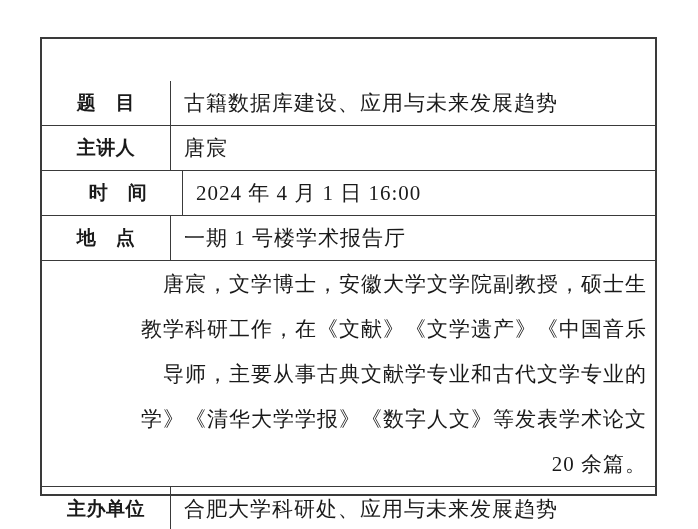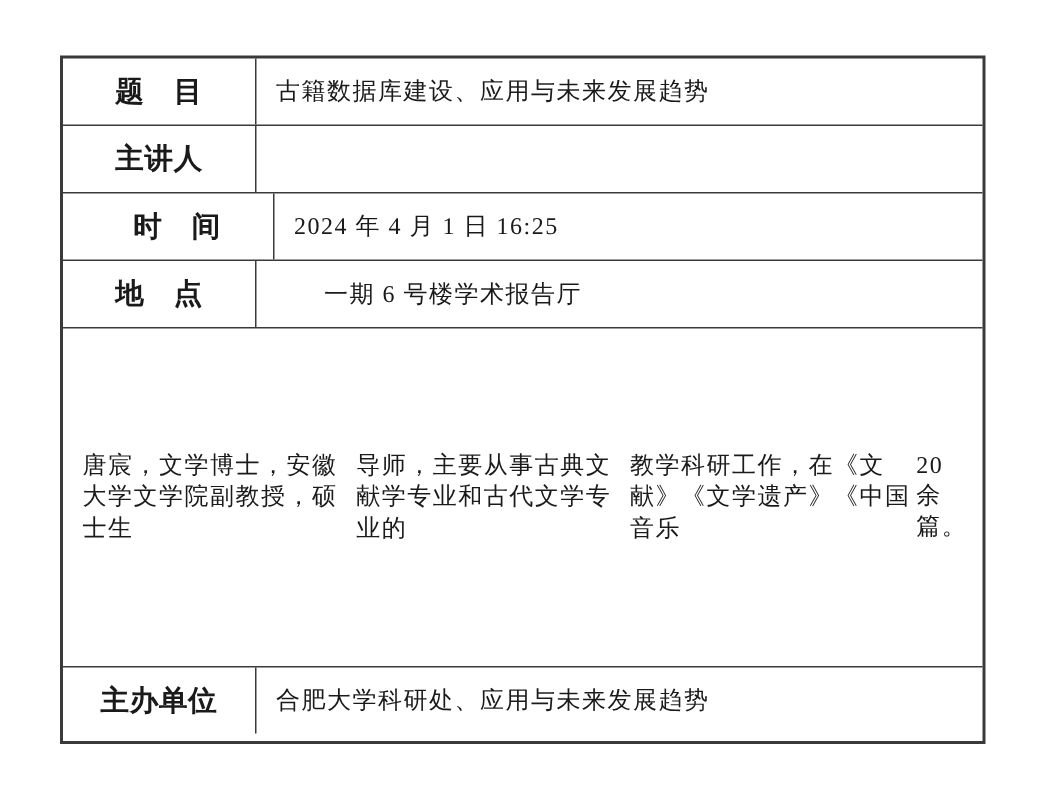--- a/index.html
+++ b/index.html
@@ -28,24 +28,24 @@
     box-sizing:border-box;
     background:var(--bg);
   }
   .row{
     display:flex;
     box-sizing:border-box;
   }
   .row + .row{
     border-top:1px solid var(--border);
   }
-  .r1{height:44px;}
+  .r1{height:44px;margin-top:42px;}
   .r2{height:45px;}
   .r3{height:45px;padding-left:12px;}
-  .r4{height:45px;gap:32px;}
+  .r4{height:45px;}
   .r5{height:226px;}
   .r6{height:45px;}
   .cell{
     box-sizing:border-box;
     display:flex;
     align-items:center;
   }
   .label{
     width:129px;
     border-right:1px solid var(--border);
@@ -53,25 +53,26 @@
     font-weight:700;
     font-size:19px;
     letter-spacing:0.5px;
     text-align:center;
     flex-shrink:0;
   }
   .value{
     flex:1;
     padding-left:13px;
     padding-right:8px;
-    font-size:16px;
+    font-size:21px;
     letter-spacing:1px;
   }
   .value.bio{
-    align-items:center;
+    flex-direction:column;
+    align-items:flex-end;
     justify-content:center;
   }
   .bio-line{
     height:45px;
     display:flex;
     align-items:center;
   }
 </style>
 </head>
 <body>
@@ -79,37 +80,39 @@
 <div class="page">
   <div class="tbl">
 
     <div class="row r1">
       <div class="cell label">题　目</div>
       <div class="cell value">古籍数据库建设、应用与未来发展趋势</div>
     </div>
 
     <div class="row r2">
       <div class="cell label">主讲人</div>
+      <div class="cell value">唐宸</div>
     </div>
 
     <div class="row r3">
       <div class="cell label">时　间</div>
-      <div class="cell value">2024 年 4 月 1 日 16:25</div>
+      <div class="cell value">2024 年 4 月 1 日 16:00</div>
     </div>
 
     <div class="row r4">
       <div class="cell label">地　点</div>
-      <div class="cell value">一期 6 号楼学术报告厅</div>
+      <div class="cell value">一期 1 号楼学术报告厅</div>
     </div>
 
     <div class="row r5">
       <div class="cell value bio">
         <div class="bio-line">唐宸，文学博士，安徽大学文学院副教授，硕士生</div>
+        <div class="bio-line">教学科研工作，在《文献》《文学遗产》《中国音乐</div>
         <div class="bio-line">导师，主要从事古典文献学专业和古代文学专业的</div>
-        <div class="bio-line">教学科研工作，在《文献》《文学遗产》《中国音乐</div>
+        <div class="bio-line">学》《清华大学学报》《数字人文》等发表学术论文</div>
         <div class="bio-line">20 余篇。</div>
       </div>
     </div>
 
     <div class="row r6">
       <div class="cell label">主办单位</div>
       <div class="cell value">合肥大学科研处、应用与未来发展趋势</div>
     </div>
 
   </div>

